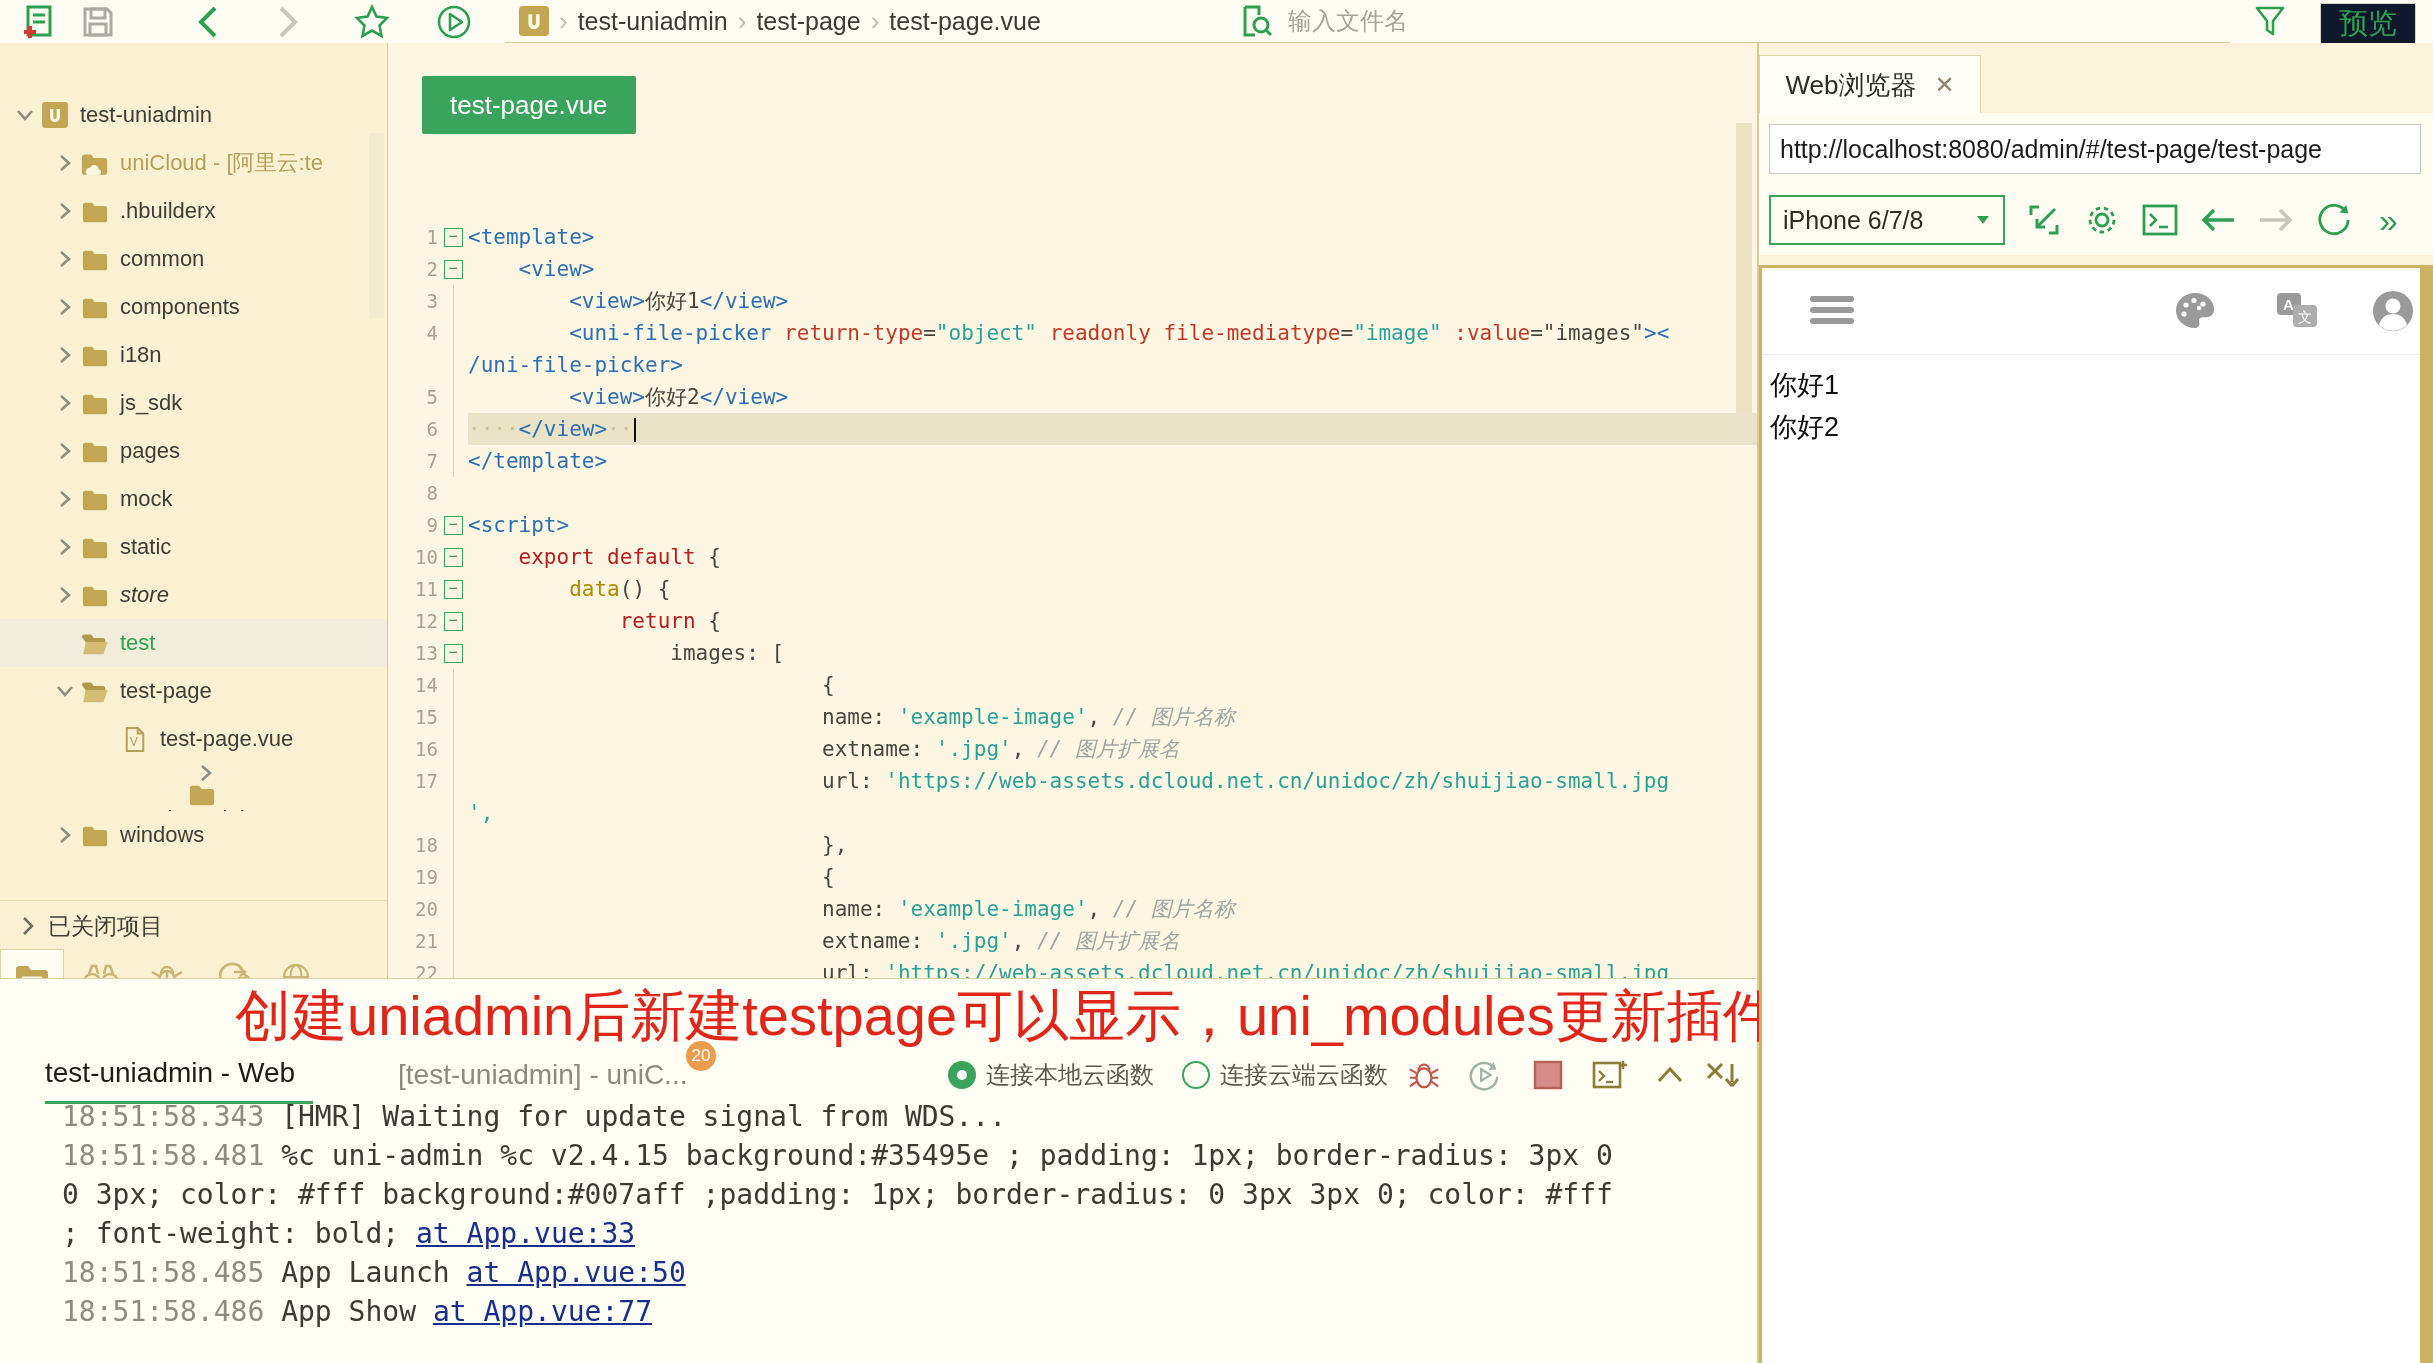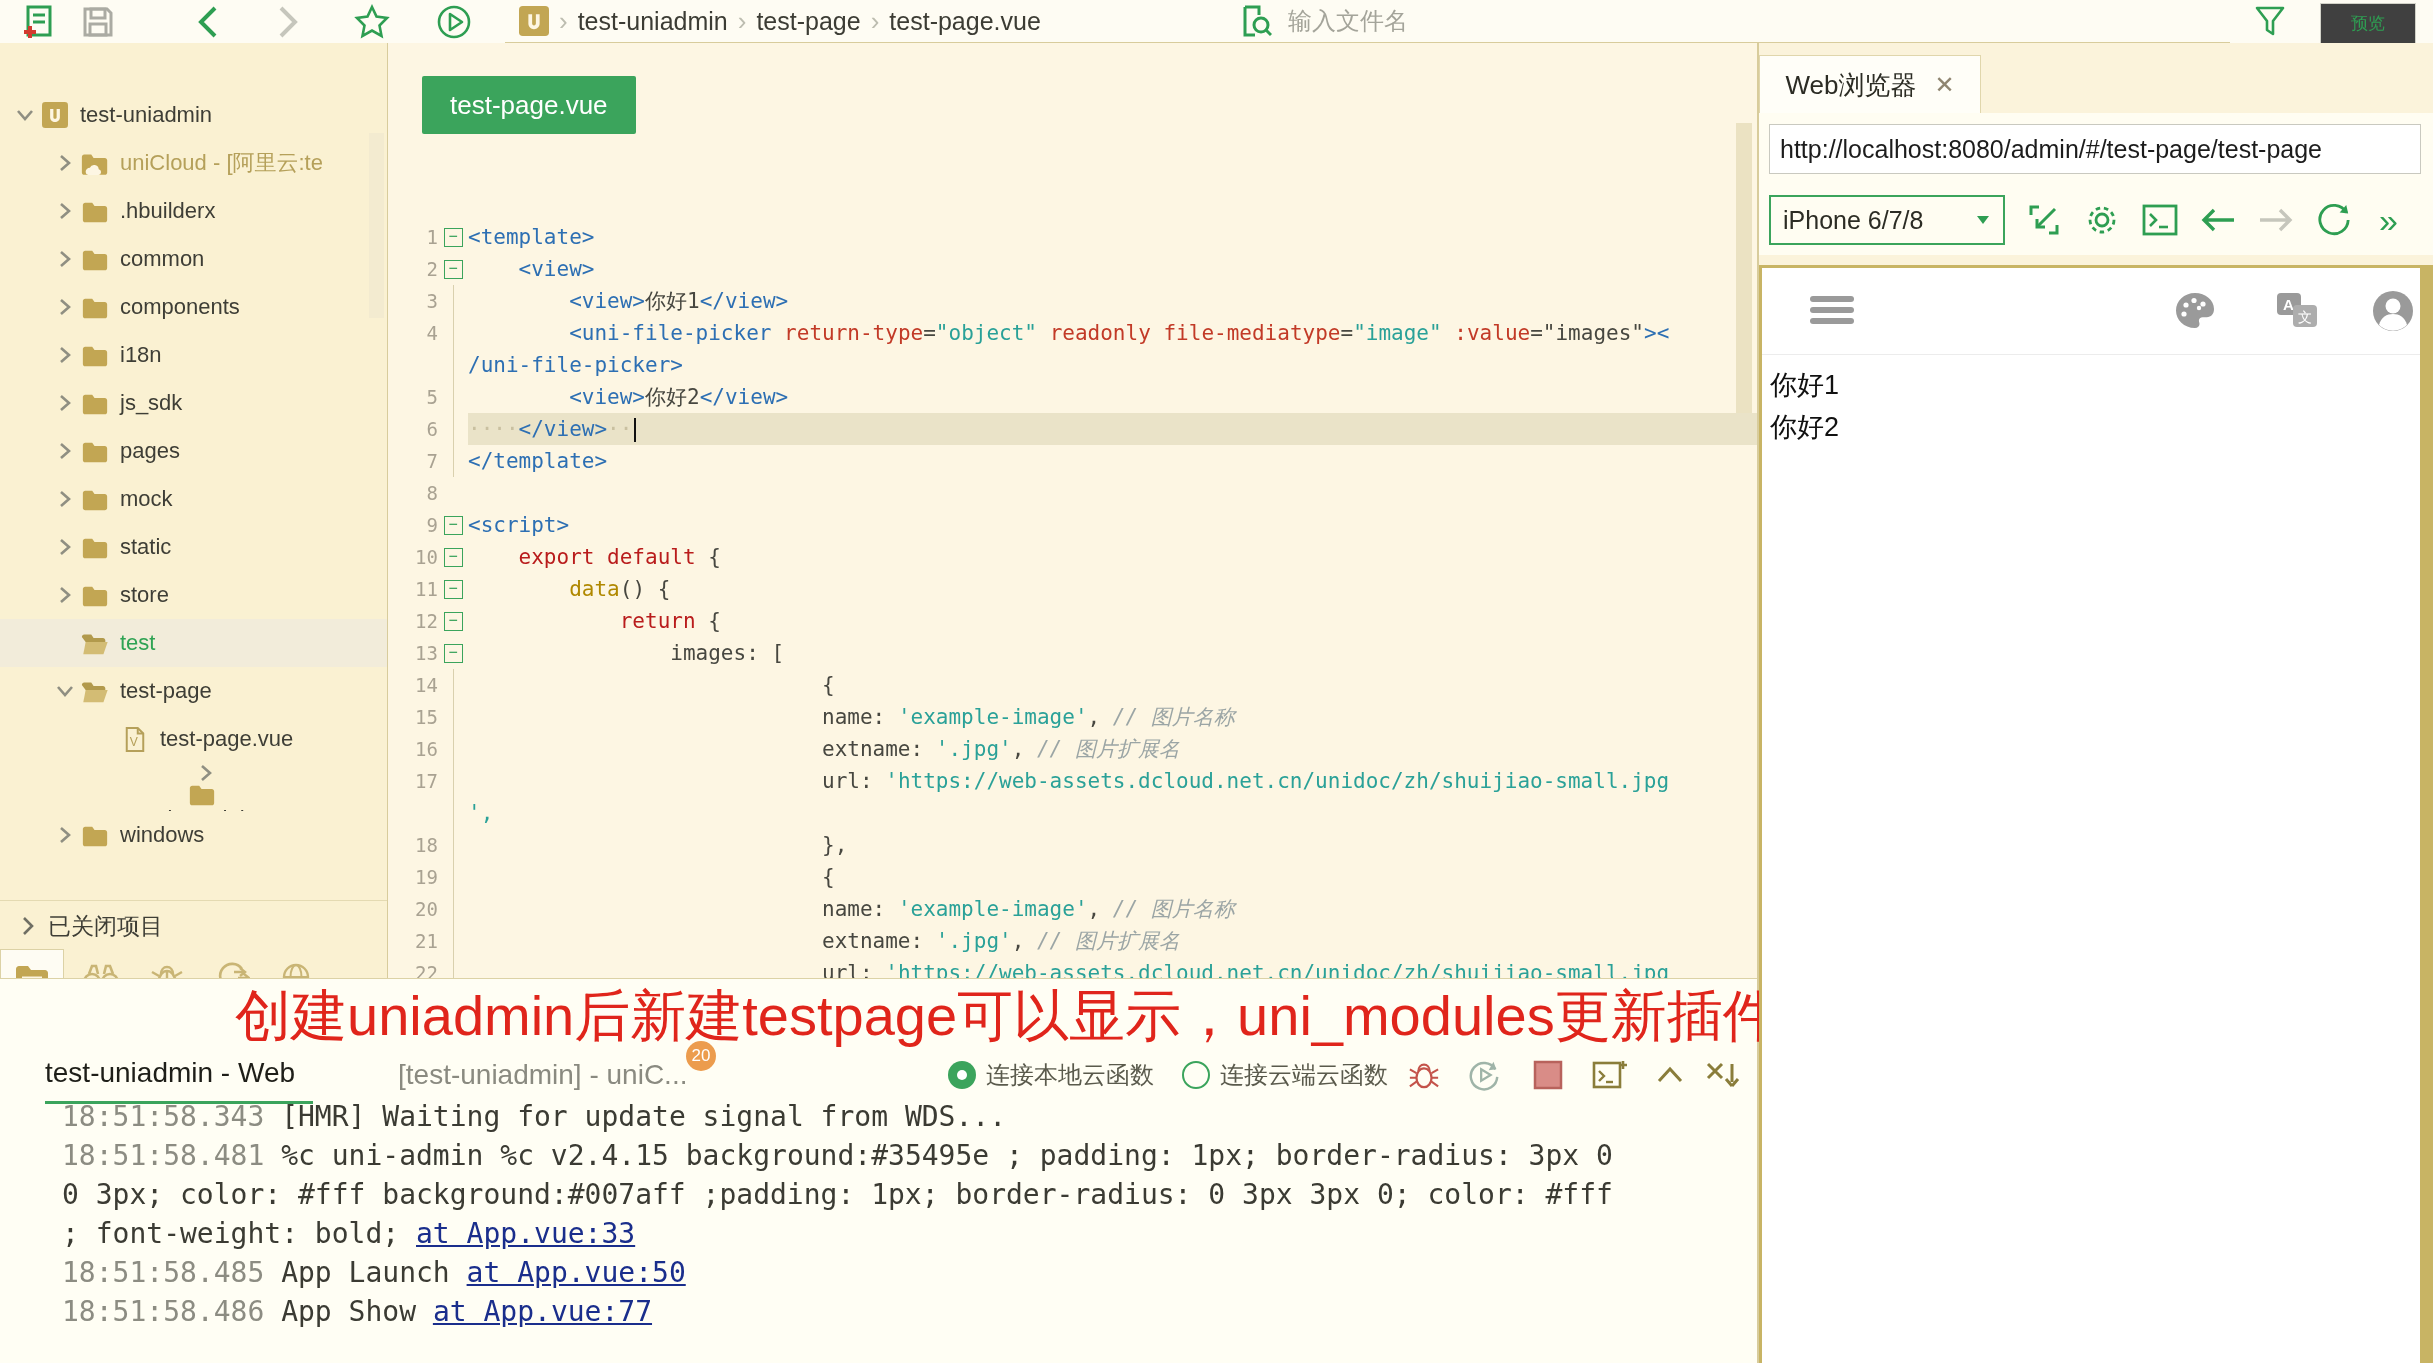--- a/index.html
+++ b/index.html
@@ -13,22 +13,22 @@
   #breadcrumb{position:absolute;left:505px;top:0;height:42px;display:flex;align-items:center;gap:10px;
               padding:0 14px;border-bottom:2px solid #D8CC9C;min-width:740px;}
   .bc-text{font-size:25px;color:#3c3c34;}
   .bc-sep{font-size:26px;color:#BDBDB0;}
   #search-box{position:absolute;left:1240px;top:0;height:42px;width:990px;display:flex;align-items:center;gap:14px;
               border-bottom:2px solid #D8CC9C;}
   #search-box input{border:0;outline:0;background:transparent;font-size:24px;color:#3c3c34;width:820px;
                     font-family:"Liberation Sans",sans-serif;}
   #search-box input::placeholder{color:#A4A49A;}
   #filter-btn{position:absolute;left:2248px;top:4px;width:44px;height:36px;display:flex;align-items:center;justify-content:center;}
-  #preview-btn{position:absolute;left:2320px;top:3px;width:94px;height:39px;background:#404040;border:1px solid #D2D2C8;
-               display:flex;align-items:center;justify-content:center;font-size:17px;color:#2E9E52;}
+  #preview-btn{position:absolute;left:2320px;top:3px;width:94px;height:39px;background:#0f172a;border:1px solid #D2D2C8;
+               display:flex;align-items:center;justify-content:center;font-size:29px;color:#2E9E52;}
 
   
   #sidebar{left:0;top:43px;width:387px;height:935px;background:#FAF1D2;}
   #file-tree{position:absolute;left:0;top:48px;width:387px;}
   .tree-row{height:48px;display:flex;align-items:center;font-size:22px;color:#3E3E36;white-space:nowrap;overflow:hidden;}
   .tree-row.selected{background:#F2ECDA;}
   .tree-chev{width:26px;display:flex;justify-content:center;flex:none;}
   .tree-ico{width:34px;display:flex;justify-content:center;flex:none;margin-right:8px;}
   .lbl-gold{color:#B5A05A;}
   .lbl-green{color:#2FA353;}
@@ -310,21 +310,21 @@
               <polyline points="3,3 11,10 3,17" fill="none" stroke="#8F8F82" stroke-width="2.6"></polyline>
             </svg>
           </span>
           <span class="tree-ico">
             <svg width="28" height="23" viewBox="0 0 30 24">
               <path d="M2 5c0-1.4 1.1-2.5 2.5-2.5h7.5l2.5 3.5h11c1.4 0 2.5 1.1 2.5 2.5v12.5c0 1.4-1.1 2.5-2.5 2.5h-21C3.1 23.5 2 22.4 2 21z" fill="#C2A653"></path>
             </svg>
           </span>
           <span>static</span>
         </div>
-        <div class="tree-row" style="padding-left: 52px;">
+        <div class="tree-row" style="padding-left: 52px; font-style: italic;">
           <span class="tree-chev">
             <svg width="14" height="20" viewBox="0 0 14 20">
               <polyline points="3,3 11,10 3,17" fill="none" stroke="#8F8F82" stroke-width="2.6"></polyline>
             </svg>
           </span>
           <span class="tree-ico">
             <svg width="28" height="23" viewBox="0 0 30 24">
               <path d="M2 5c0-1.4 1.1-2.5 2.5-2.5h7.5l2.5 3.5h11c1.4 0 2.5 1.1 2.5 2.5v12.5c0 1.4-1.1 2.5-2.5 2.5h-21C3.1 23.5 2 22.4 2 21z" fill="#C2A653"></path>
             </svg>
           </span>

